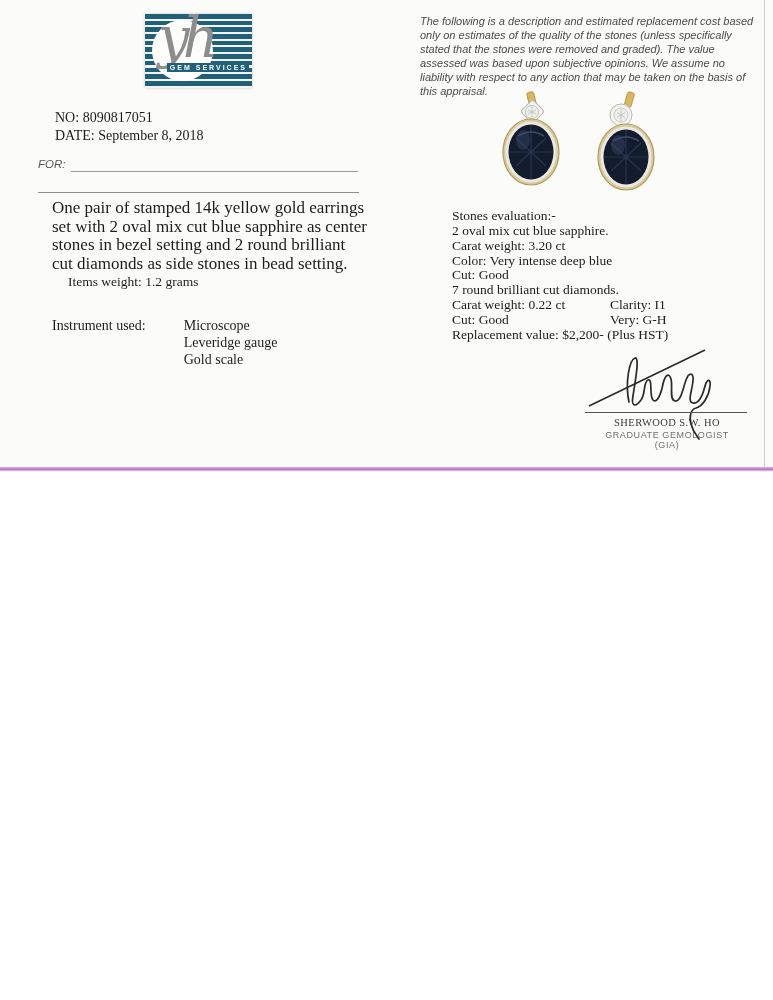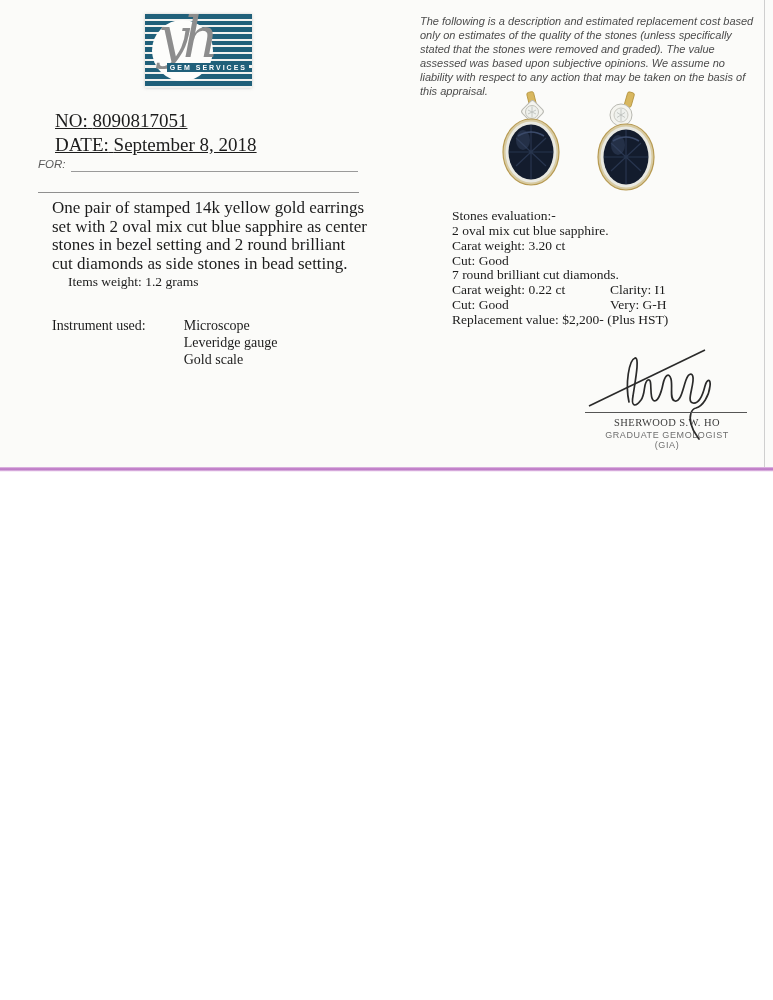--- a/index.html
+++ b/index.html
@@ -80,23 +80,22 @@
     font-family: "Liberation Sans", sans-serif;
     font-style: italic;
     font-size: 11px;
     line-height: 1.27;
     color: #4b4b4b;
   }
   
   .no-date {
     position: absolute;
     left: 55px; top: 109px;
-    font-size: 19px;
+    font-size: 14px;
     line-height: 1.28;
-    text-decoration: underline;
   }
   .for-row {
     position: absolute;
     left: 38px; top: 158px;
     width: 320px;
     display: flex;
     align-items: flex-start;
     font-family: "Liberation Sans", sans-serif;
     font-style: italic;
     font-size: 11.5px;
@@ -258,20 +257,21 @@
           <path d="M119 53 Q132 45 145 53" stroke="#46587a" stroke-width="1.6" fill="none" opacity="0.8"></path>
           <ellipse cx="124" cy="57" rx="7" ry="10" fill="#3a4a68" opacity="0.45"></ellipse>
         </g>
       </svg>
     </div>
 
     <div class="stones">
       <div>Stones evaluation:-</div>
       <div>2 oval mix cut blue sapphire.</div>
       <div>Carat weight: 3.20 ct</div>
+      <div>Color: Very intense deep blue</div>
       <div>Cut: Good</div>
       <div>7 round brilliant cut diamonds.</div>
       <div class="cols">
         <span class="col-left">Carat weight: 0.22 ct</span>
         <span>Clarity: I1</span>
       </div>
       <div class="cols">
         <span class="col-left">Cut: Good</span>
         <span>Very: G-H</span>
       </div>

